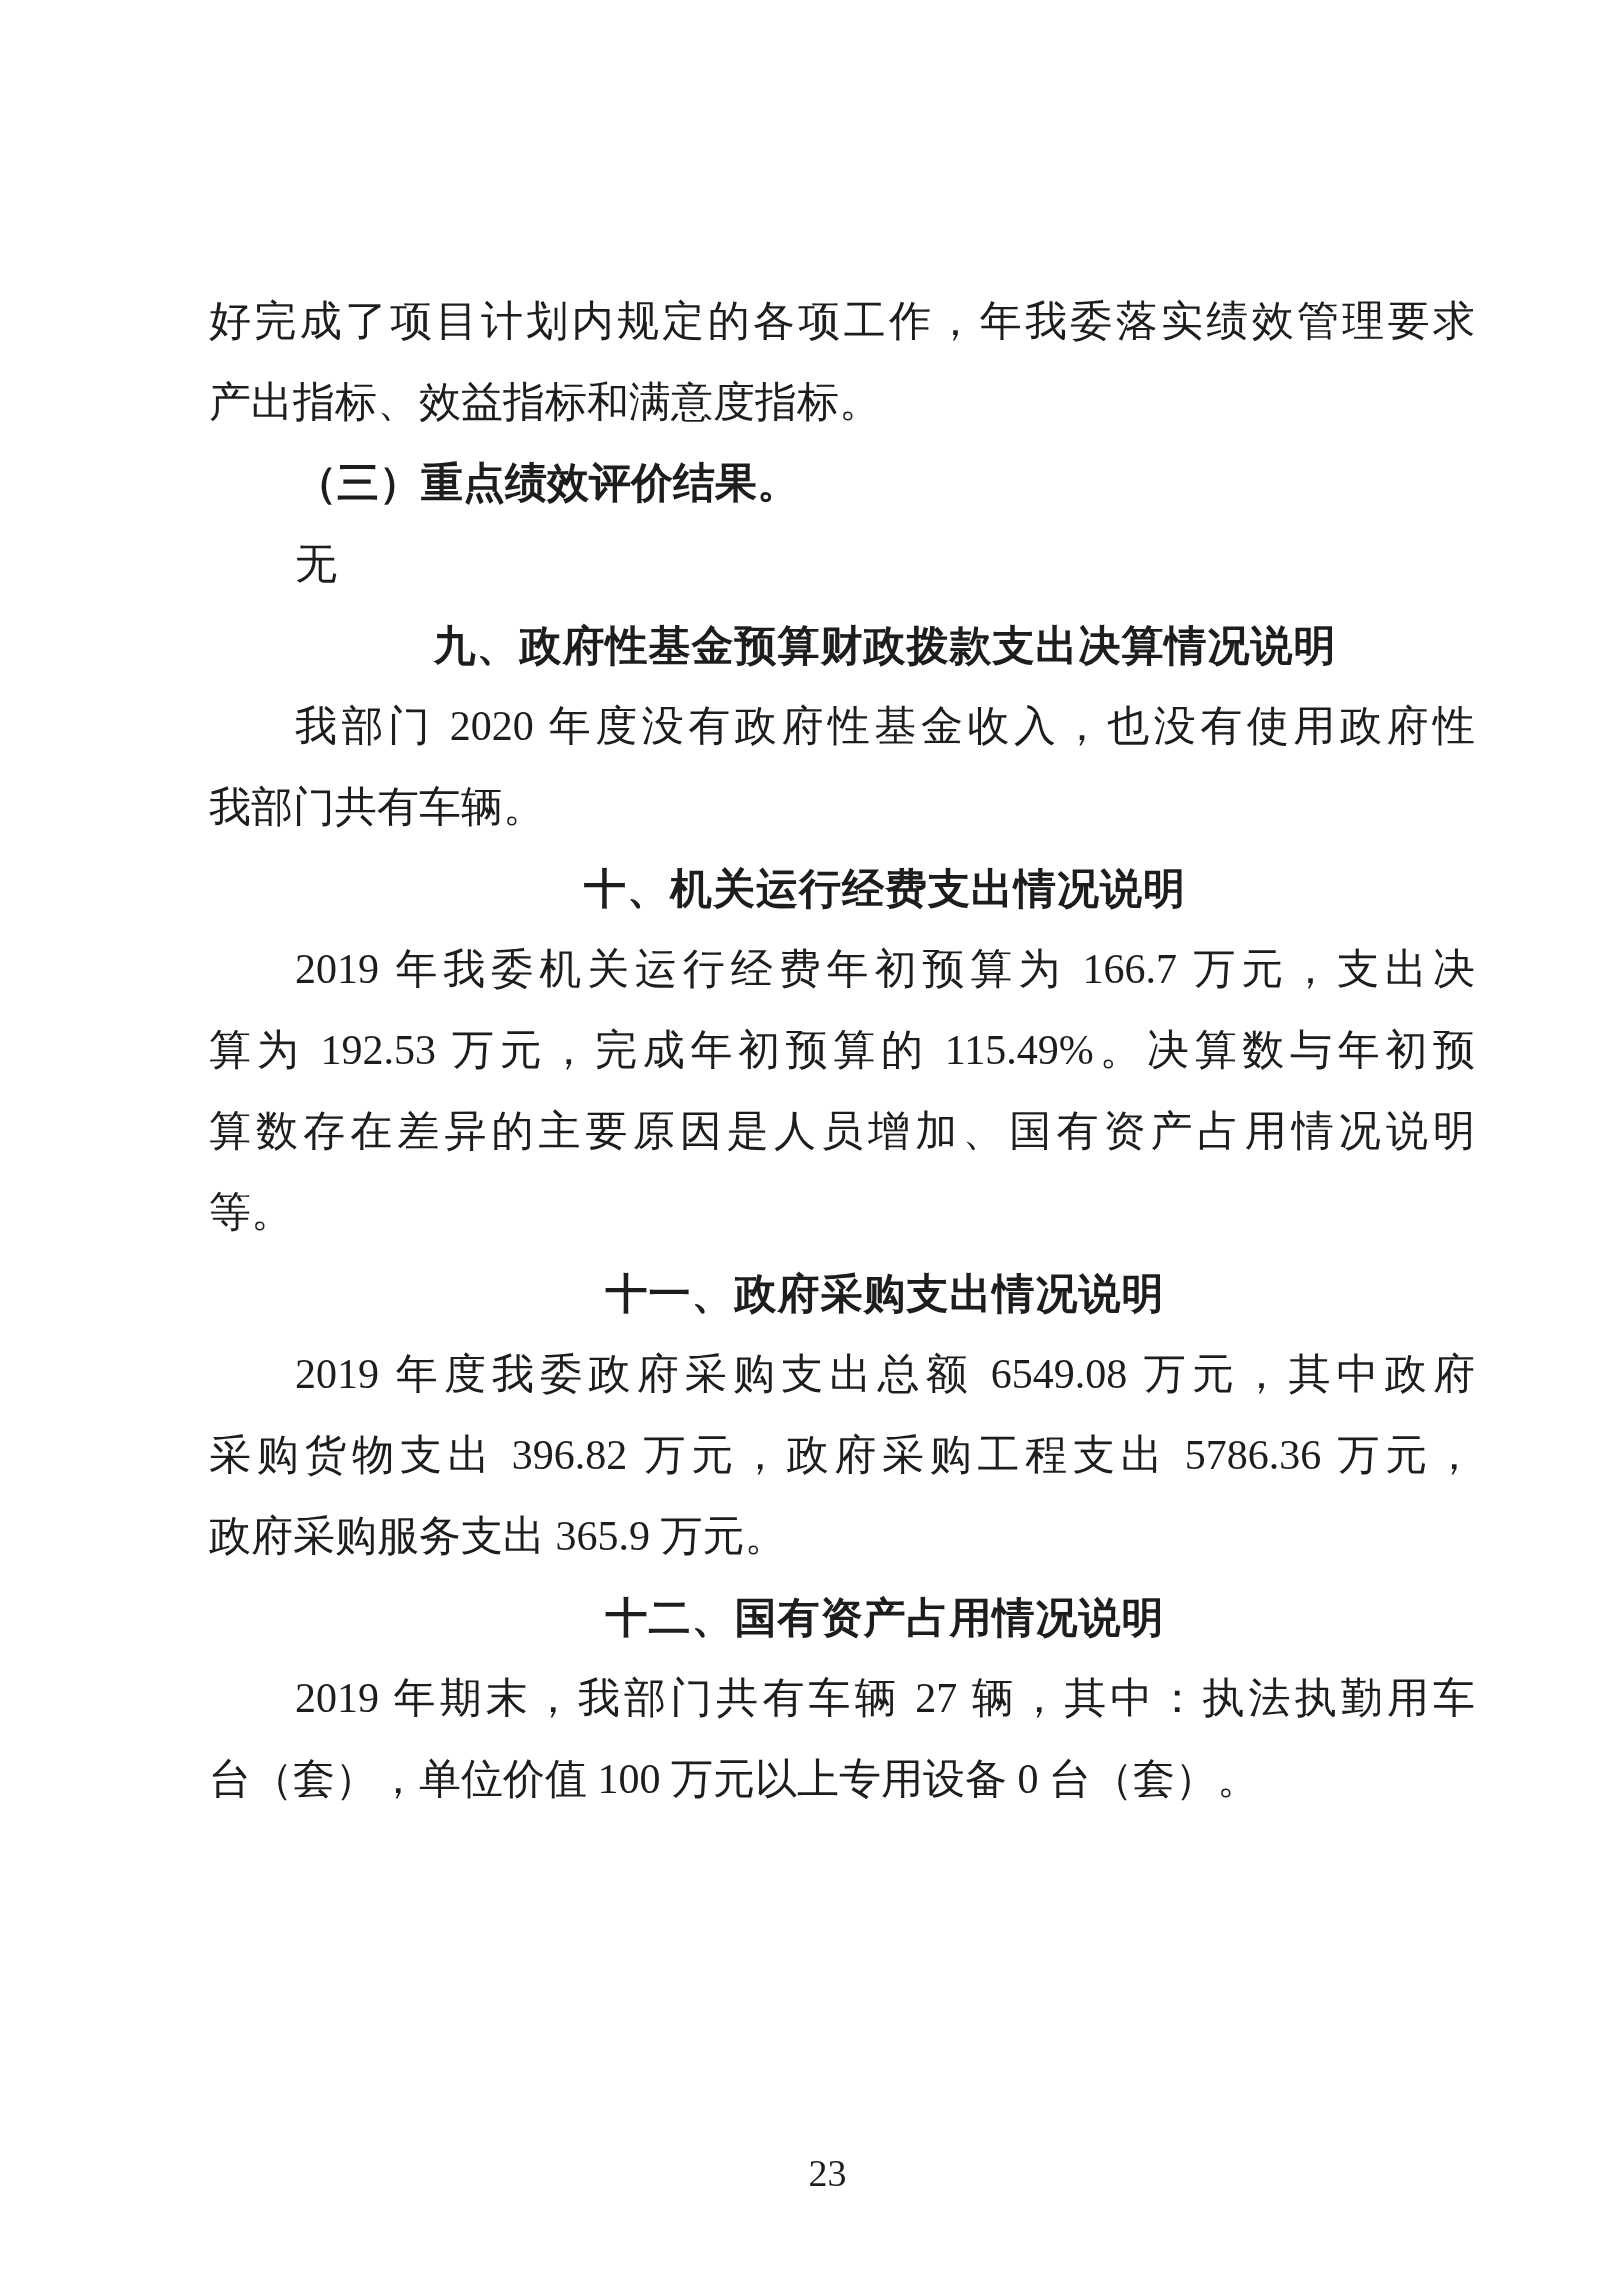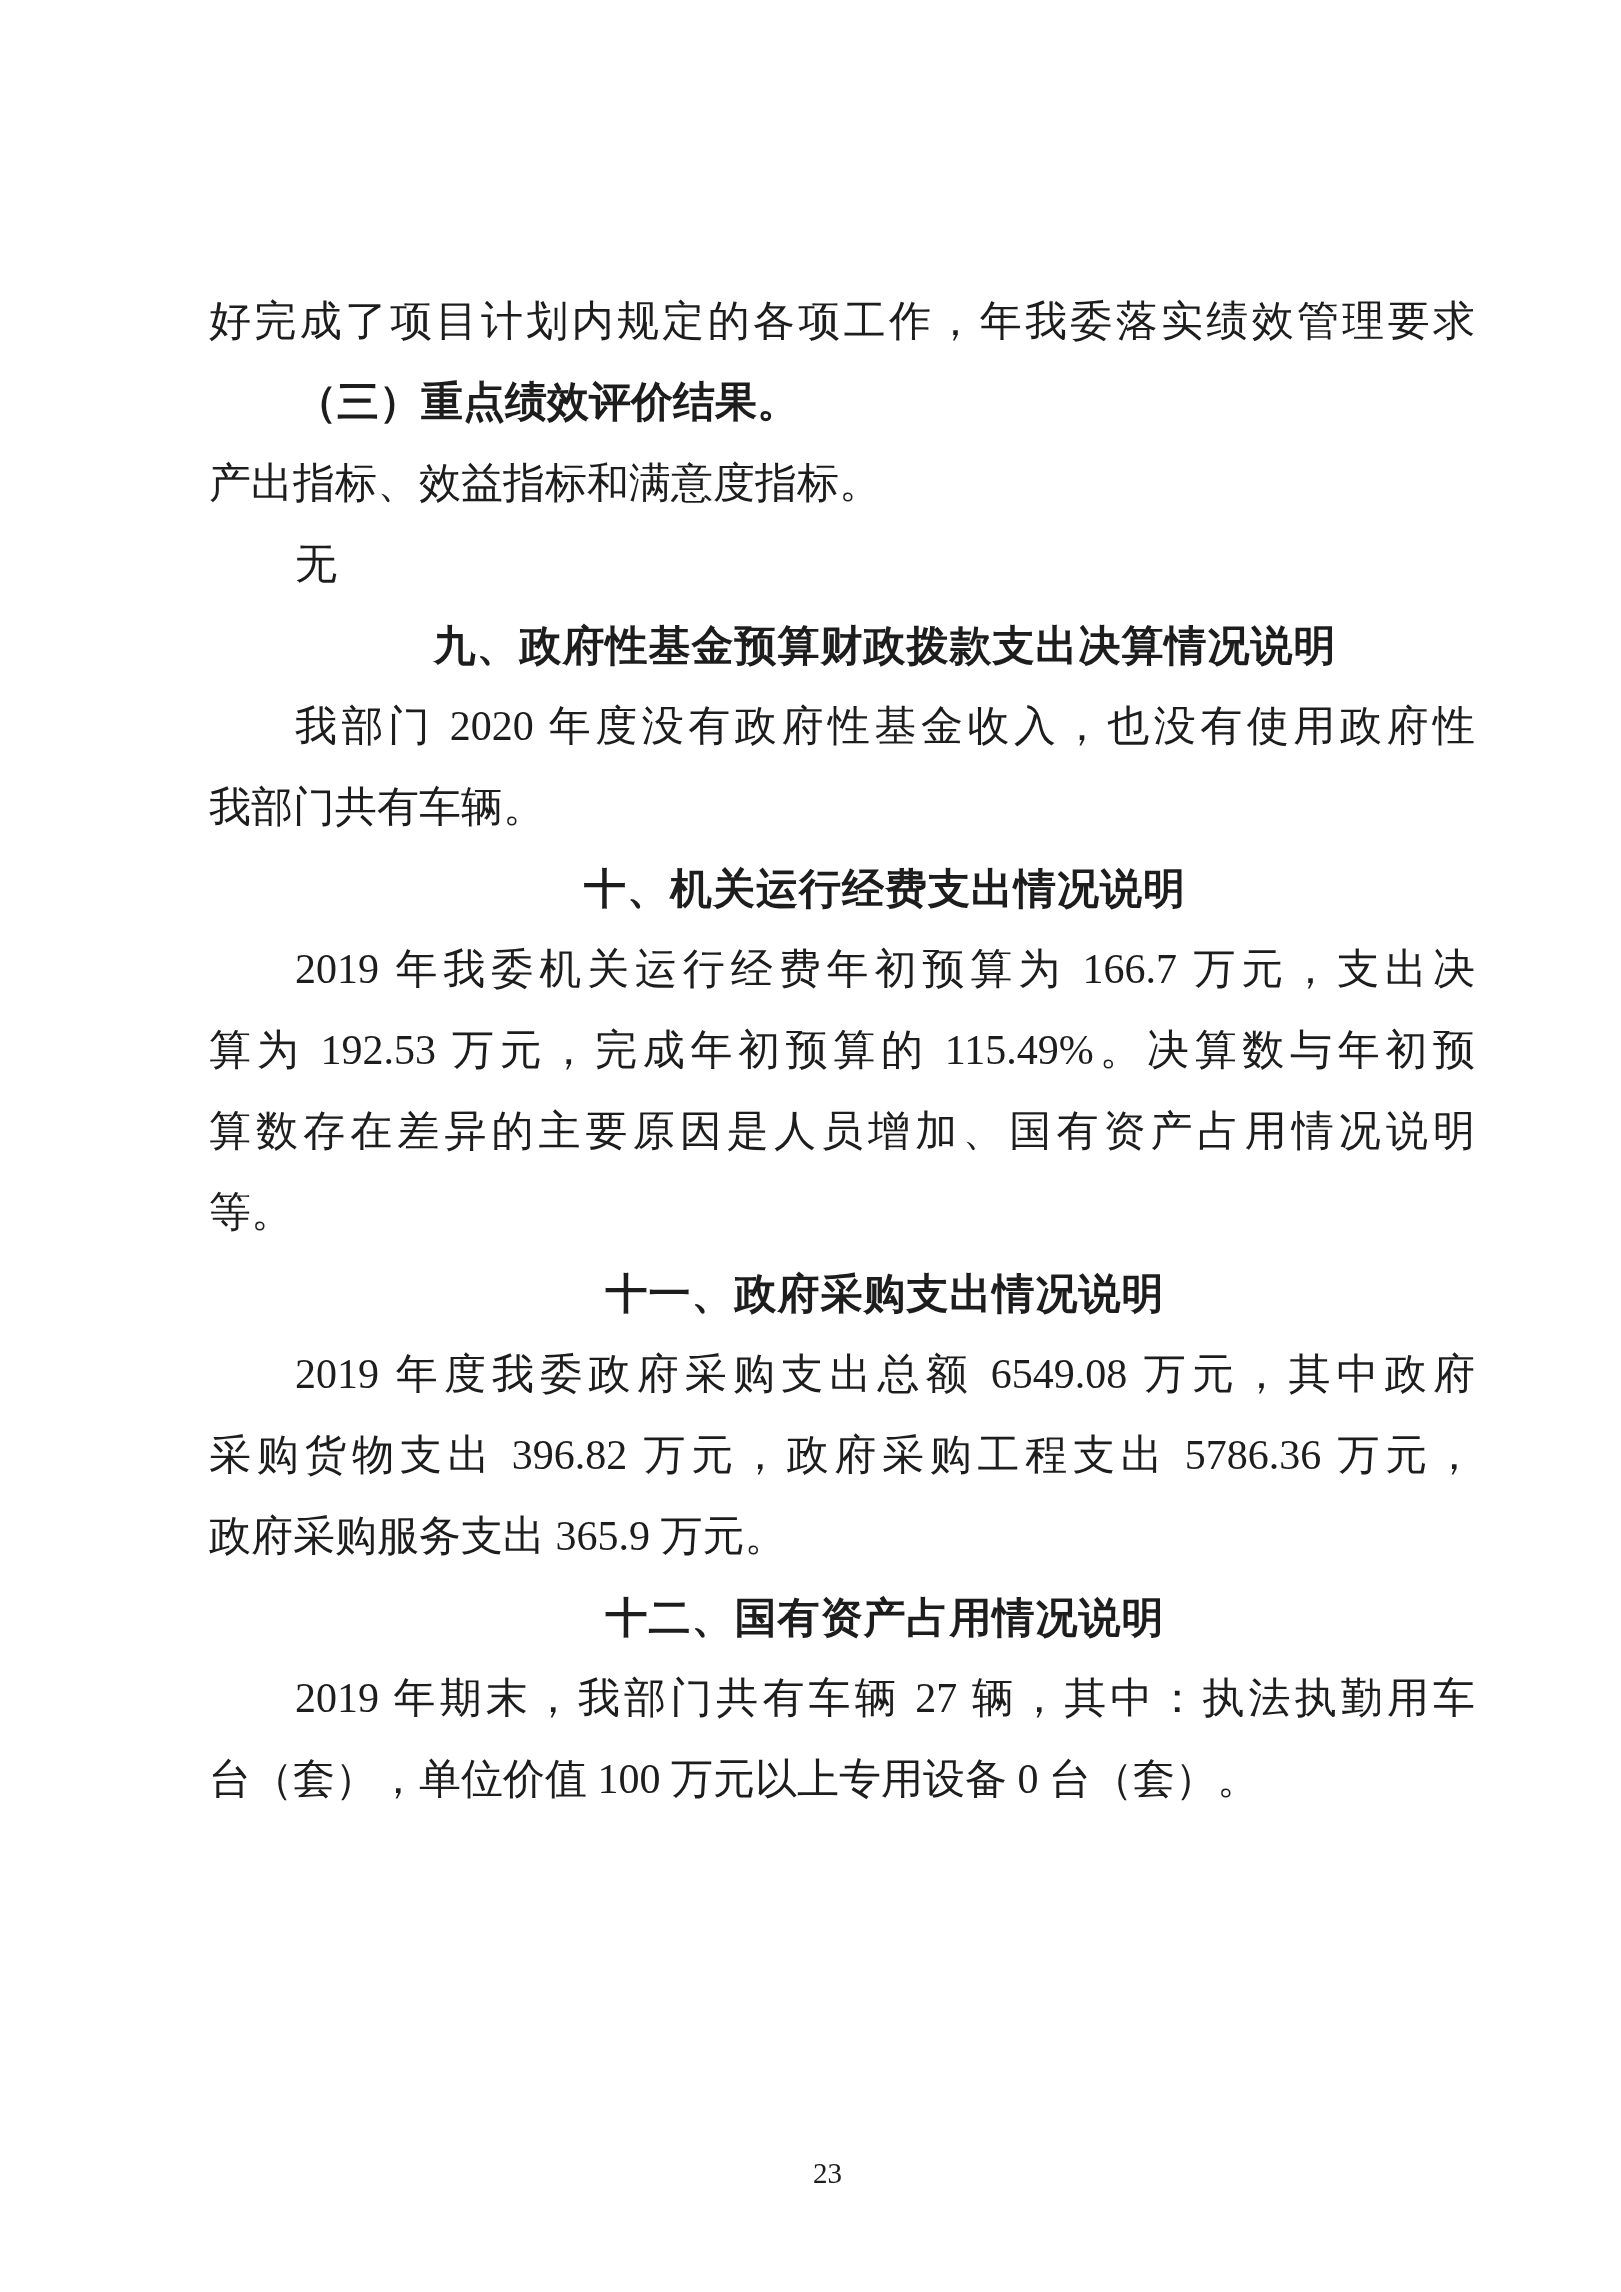--- a/index.html
+++ b/index.html
@@ -55,34 +55,34 @@
   }
   .page-footer {
     position: absolute;
     top: 2154px;
     left: 0;
     width: 100%;
     text-align: center;
   }
   .page-footer span {
     font-family: "Liberation Serif", "DejaVu Serif", serif;
-    font-size: 29px;
+    font-size: 38px;
     line-height: 39px;
     color: #1d1d1d;
     margin-left: 34px;
   }
 </style>
 </head>
 <body>
 
 <main class="page">
   <section class="content" id="content">
       <div class="line body fill">好完成了项目计划内规定的各项工作，年我委落实绩效管理要求</div>
+      <div class="line body">产出指标、效益指标和满意度指标。</div>
       <div class="line heading-kai indent">（三）重点绩效评价结果。</div>
-      <div class="line body">产出指标、效益指标和满意度指标。</div>
       <div class="line body indent">无</div>
       <div class="line heading-hei indent">九、政府性基金预算财政拨款支出决算情况说明</div>
       <div class="line body indent fill">我部门 2020 年度没有政府性基金收入，也没有使用政府性</div>
       <div class="line body">我部门共有车辆。</div>
       <div class="line heading-hei indent">十、机关运行经费支出情况说明</div>
       <div class="line body indent fill">2019 年我委机关运行经费年初预算为 166.7 万元，支出决</div>
       <div class="line body fill">算为 192.53 万元，完成年初预算的 115.49%。决算数与年初预</div>
       <div class="line body fill">算数存在差异的主要原因是人员增加、国有资产占用情况说明</div>
       <div class="line body">等。</div>
       <div class="line heading-hei indent">十一、政府采购支出情况说明</div>

